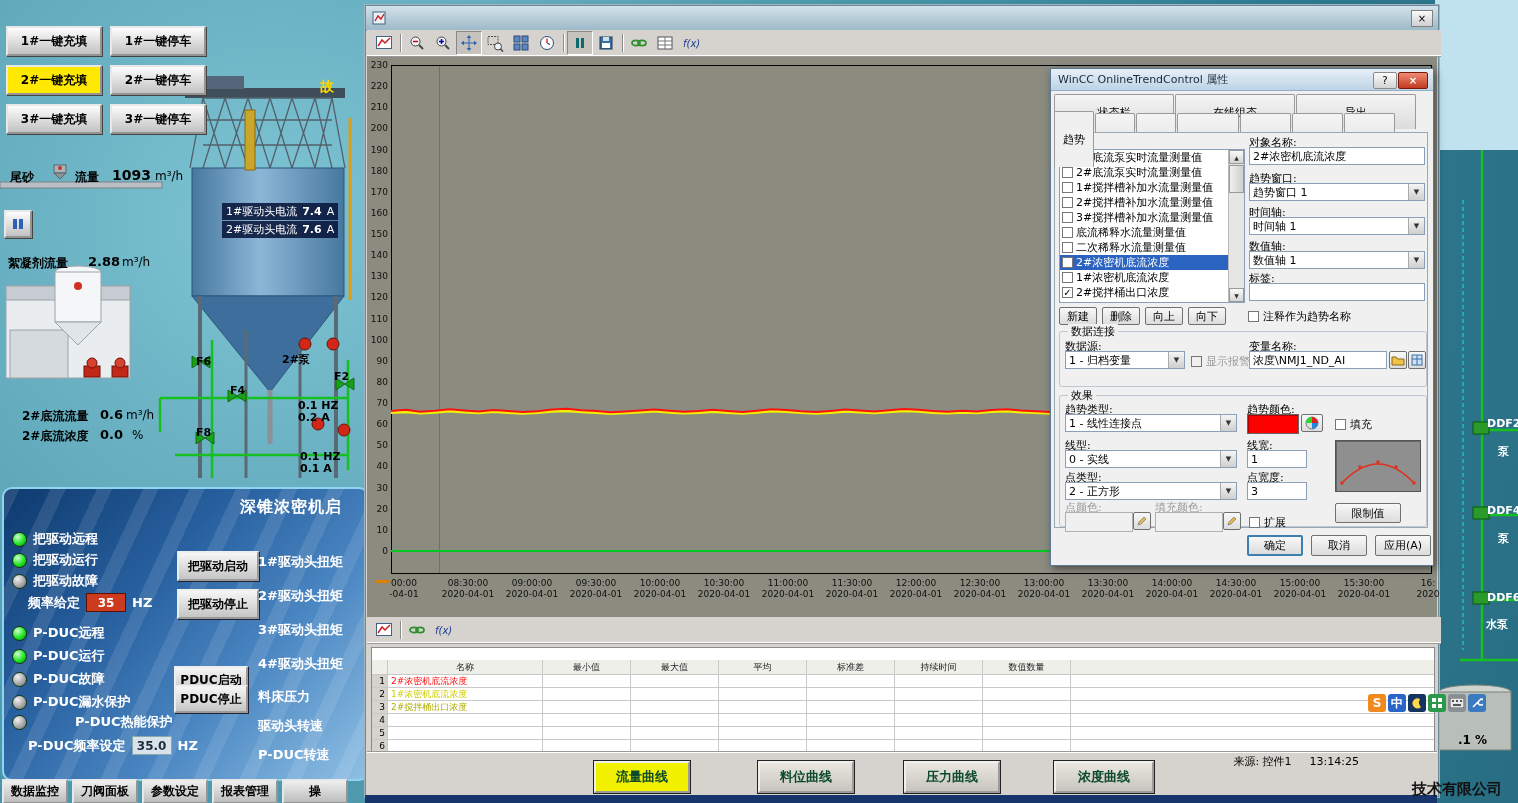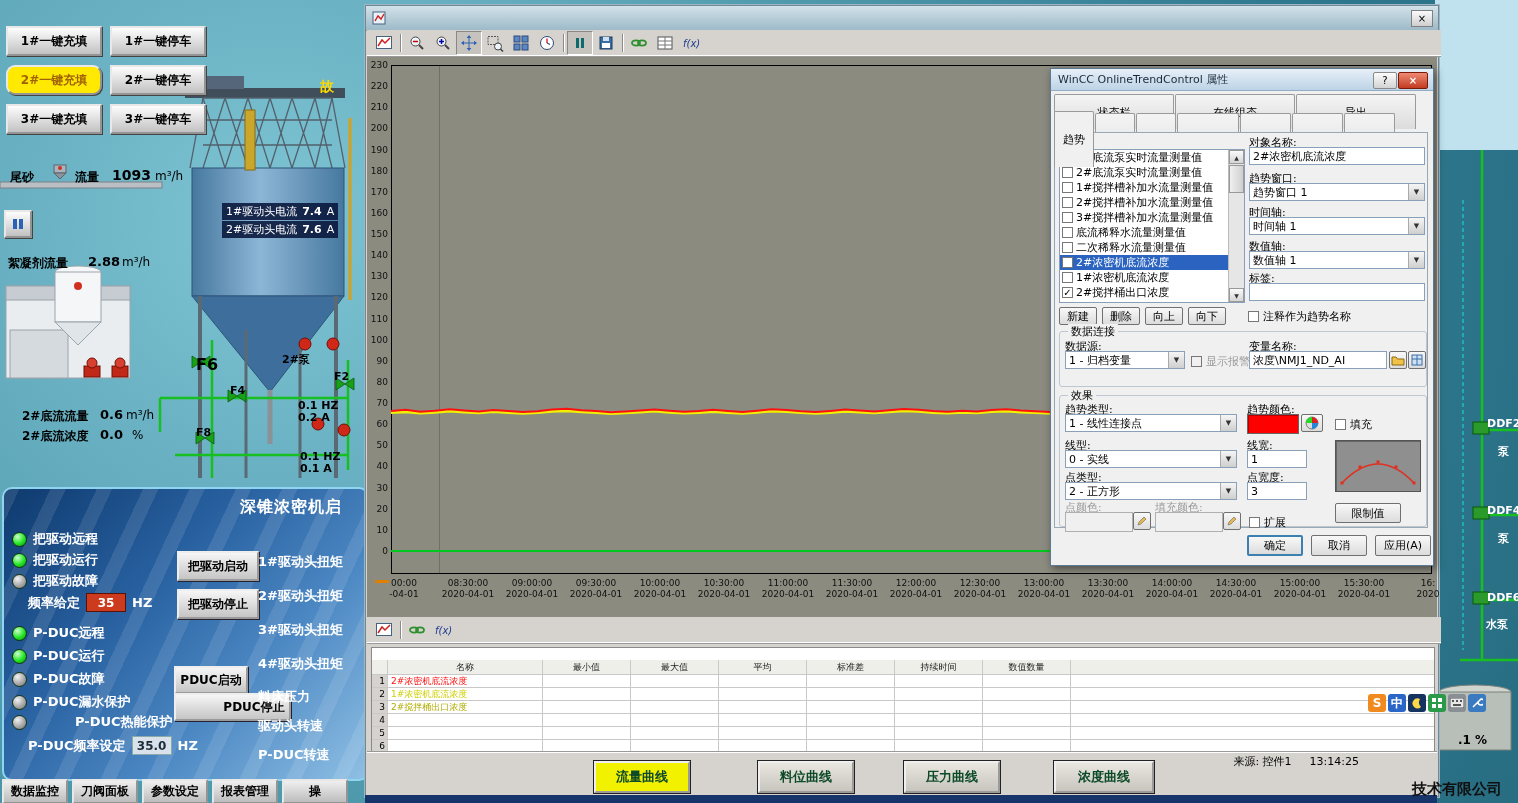--- a/index.html
+++ b/index.html
@@ -6,21 +6,21 @@
   body{font-family:"DejaVu Sans","Liberation Sans",sans-serif;font-size:12px;color:#000;}
   #root{position:relative;width:1518px;height:803px;overflow:hidden;
     background:radial-gradient(circle at 18% 28%, #7ec4d4 0%, #4b96a9 45%, #2f7a90 75%, #286d82 100%);}
   .abs{position:absolute;}
   .lbl{position:absolute;white-space:nowrap;}
   .bold{font-weight:bold;}
   
   #fill-buttons{position:absolute;left:6px;top:26px;display:grid;grid-template-columns:96px 96px;gap:9px 8px;z-index:3;}
   .hmi-btn{height:26px;display:flex;align-items:center;justify-content:center;font-size:12px;font-weight:bold;
     background:linear-gradient(#fdfdfd,#c2c2c2);border:2px outset #e8e8e8;box-shadow:1px 1px 0 #444;cursor:default;}
-  .hmi-btn.active{background:#ffe900;color:#a16207;border-radius:9px;}
+  .hmi-btn.active{background:#ffe900;color:#000000;}
   .mini-btn{position:absolute;left:4px;top:210px;width:24px;height:24px;z-index:3;}
   
   #hmi-panel{position:absolute;left:2px;top:487px;width:363px;height:290px;border:2px solid #8fd4f0;border-radius:10px;
     background:linear-gradient(135deg,#0e3a6e 0%,#275f9e 35%,#4a86c2 65%,#8fc0e4 100%);z-index:2;overflow:hidden;}
   #hmi-panel:before{content:"";position:absolute;inset:0;
     background:repeating-linear-gradient(115deg,rgba(255,255,255,0.10) 0 14px,rgba(255,255,255,0) 14px 42px);}
   .panel-title{position:absolute;left:236px;top:8px;color:#fff;font-size:16px;font-weight:bold;letter-spacing:1px;white-space:nowrap;}
   .ind-row{position:absolute;display:flex;align-items:center;gap:6px;color:#fff;font-weight:bold;font-size:13px;white-space:nowrap;}
   .lamp{width:13px;height:13px;border-radius:50%;border:1px solid #12320e;flex:0 0 auto;}
   .lamp.on{background:radial-gradient(circle at 35% 30%,#ccffcc,#22e522 55%,#0c8d0c);}
@@ -240,21 +240,21 @@
   </div>
 
   <div class="lbl bold" style="left:22px;top:408px;z-index:2">2#底流流量</div>
   <div class="lbl bold" style="left:100px;top:407px;font-size:13px;z-index:2">0.6</div>
   <div class="lbl" style="left:126px;top:408px;z-index:2">m³/h</div>
   <div class="lbl bold" style="left:22px;top:428px;z-index:2">2#底流浓度</div>
   <div class="lbl bold" style="left:100px;top:427px;font-size:13px;z-index:2">0.0</div>
   <div class="lbl" style="left:132px;top:428px;z-index:2">%</div>
 
   <div class="lbl bold" style="left:282px;top:352px;font-size:11px;z-index:2">2#泵</div>
-  <div class="lbl bold" style="left:196px;top:355px;font-size:16px;z-index:2">F6</div>
+  <div class="lbl bold" style="left:196px;top:355px;font-size:11px;z-index:2">F6</div>
   <div class="lbl bold" style="left:230px;top:384px;font-size:11px;z-index:2">F4</div>
   <div class="lbl bold" style="left:334px;top:370px;font-size:11px;z-index:2">F2</div>
   <div class="lbl bold" style="left:196px;top:426px;font-size:11px;z-index:2">F8</div>
 
   <div class="lbl bold" style="left:298px;top:399px;font-size:11px;z-index:2">0.1 HZ</div>
   <div class="lbl bold" style="left:298px;top:411px;font-size:11px;z-index:2">0.2 A</div>
   <div class="lbl bold" style="left:300px;top:450px;font-size:11px;z-index:2">0.1 HZ</div>
   <div class="lbl bold" style="left:300px;top:462px;font-size:11px;z-index:2">0.1 A</div>
 
   <div id="hmi-panel">
@@ -297,21 +297,21 @@
         <div>P-DUC热能保护</div>
       </div>
       <div class="ind-row" style="left: 24px; top: 247px;">
         <div>P-DUC频率设定</div>
         <div class="freq-box pale">35.0</div>
         <div>HZ</div>
       </div>
       <div class="panel-btn" style="left: 173px; top: 62px; width: 78px; height: 26px;">把驱动启动</div>
       <div class="panel-btn" style="left: 173px; top: 100px; width: 78px; height: 26px;">把驱动停止</div>
       <div class="panel-btn" style="left: 170px; top: 177px; width: 70px; height: 24px;">PDUC启动</div>
-      <div class="panel-btn" style="left: 170px; top: 204px; width: 70px; height: 24px; padding-left: 43px;">PDUC停止</div>
+      <div class="panel-btn" style="left: 170px; top: 196px; width: 70px; height: 24px;">PDUC停止</div>
       <div class="readout" style="left: 254px; top: 64px;">1#驱动头扭矩</div>
       <div class="readout" style="left: 254px; top: 98px;">2#驱动头扭矩</div>
       <div class="readout" style="left: 254px; top: 132px;">3#驱动头扭矩</div>
       <div class="readout" style="left: 254px; top: 166px;">4#驱动头扭矩</div>
       <div class="readout" style="left: 254px; top: 199px;">料床压力</div>
       <div class="readout" style="left: 254px; top: 228px;">驱动头转速</div>
       <div class="readout" style="left: 254px; top: 257px;">P-DUC转速</div>
     </div>
 
   <div id="bottom-buttons">

